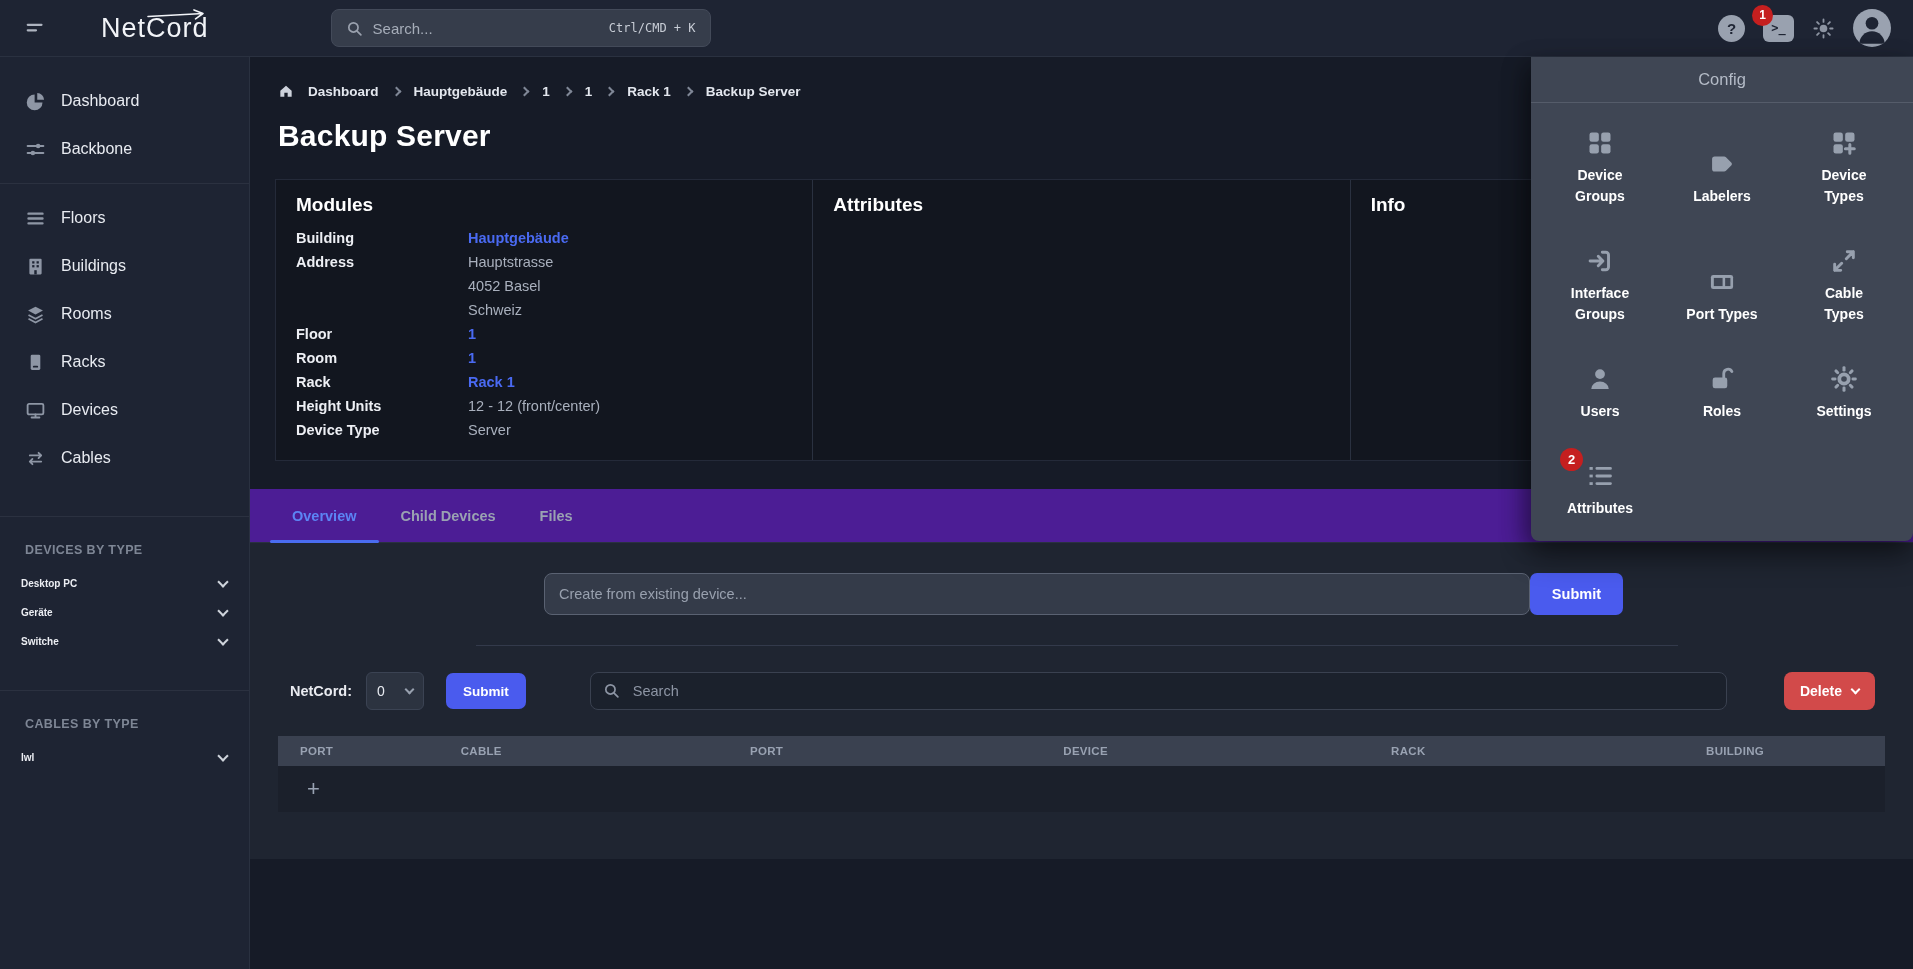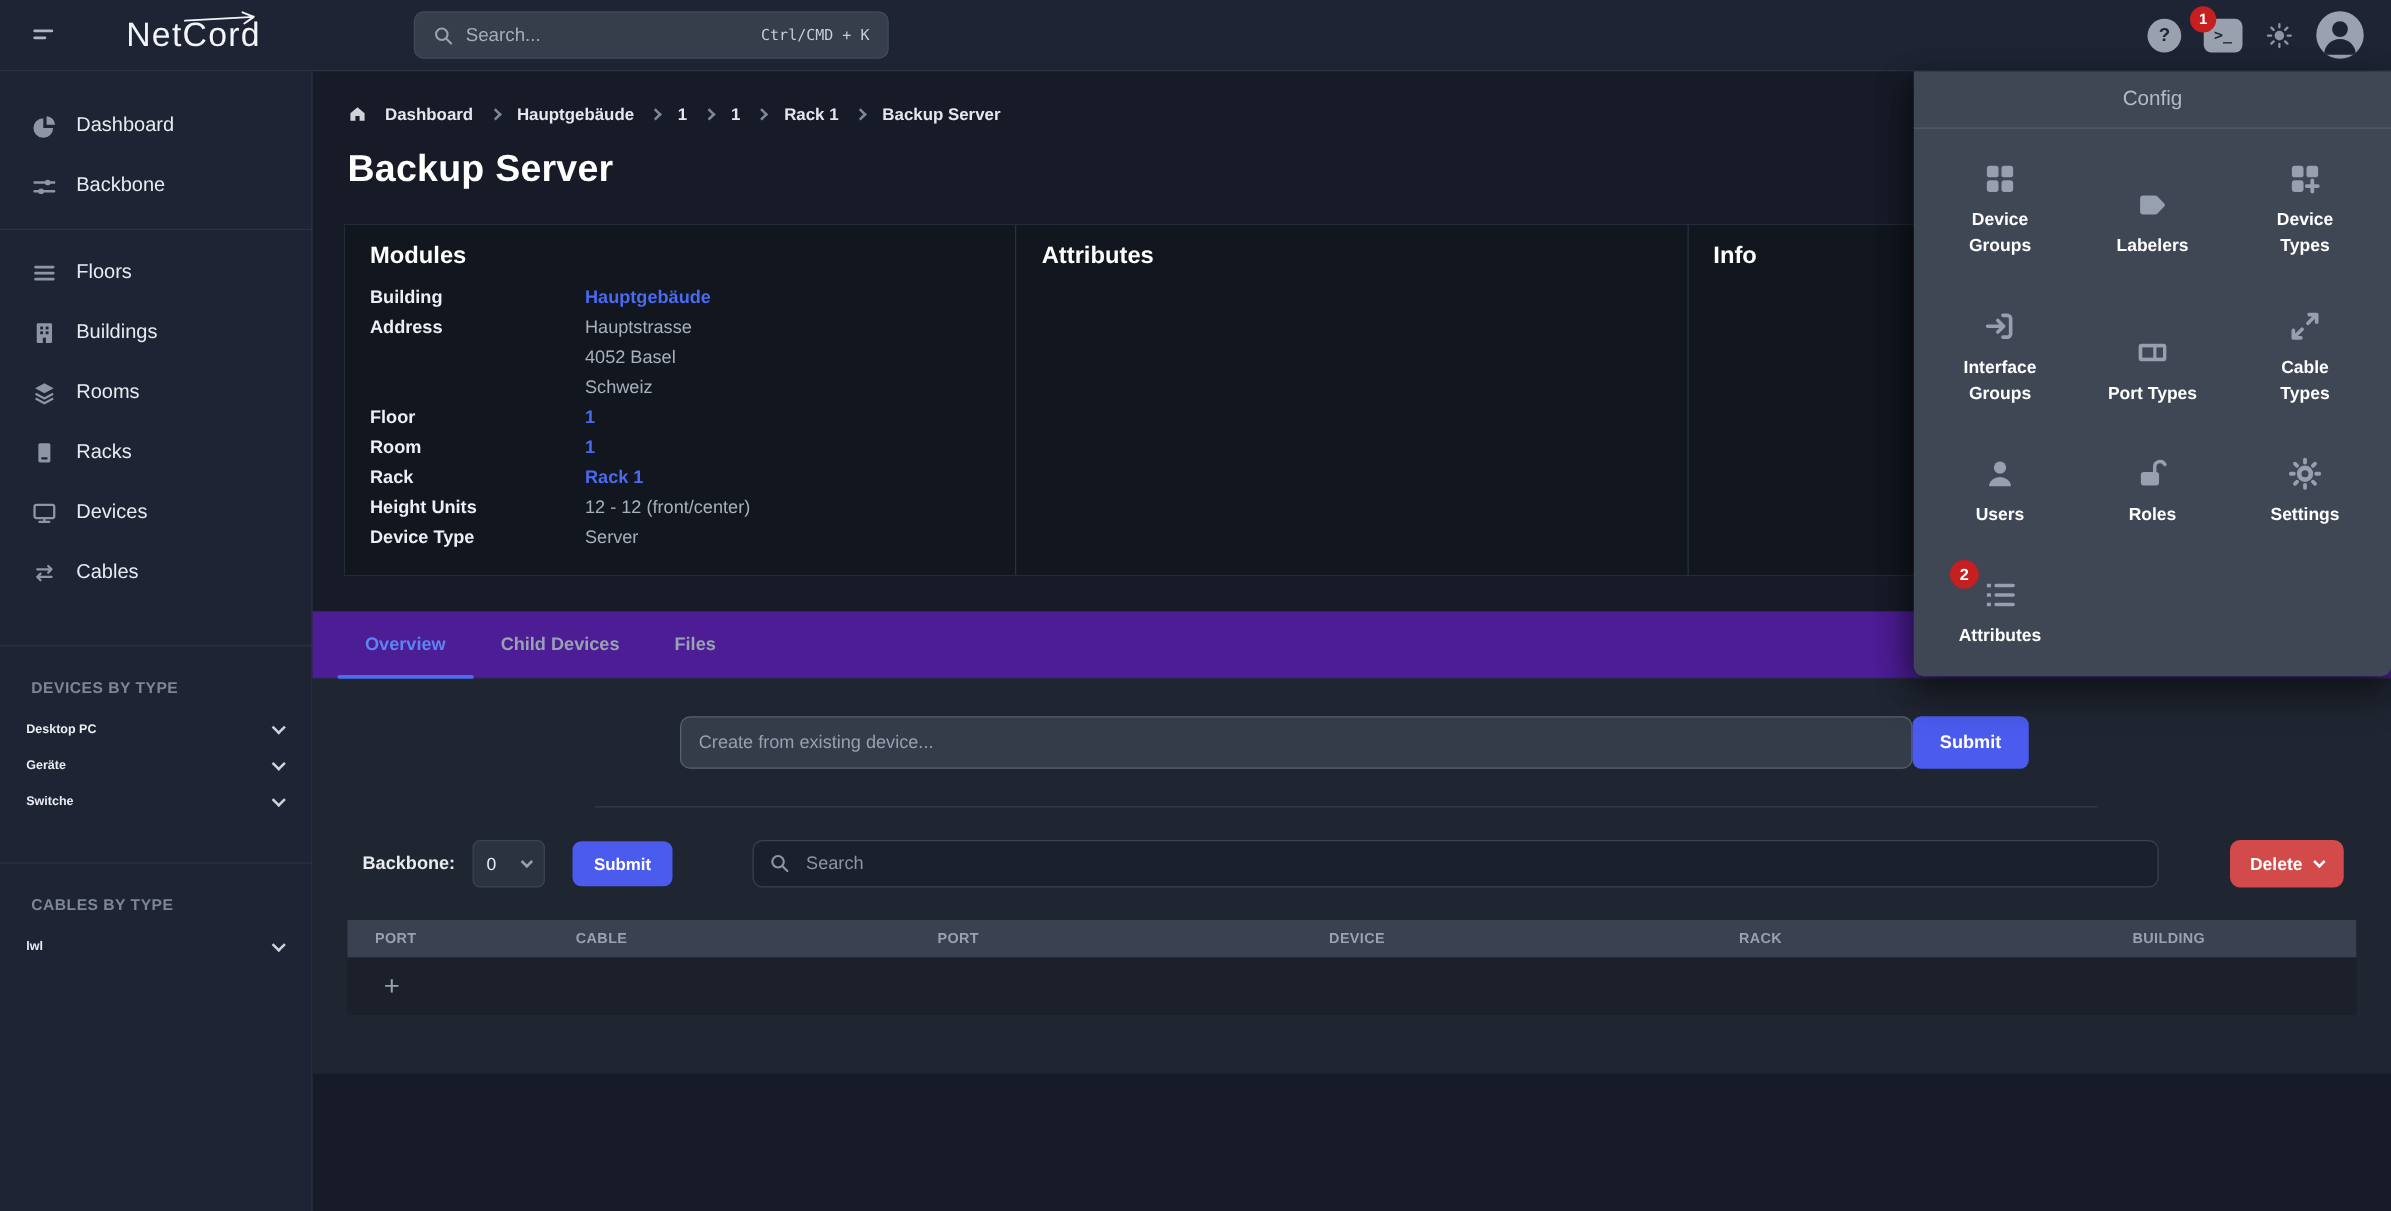--- a/index.html
+++ b/index.html
@@ -404,21 +404,21 @@
   </div>
 
   <section class="content-card">
     <div class="create-row">
       <input type="text" class="create-input" placeholder="Create from existing device..." style="">
       <button class="btn-primary">Submit</button>
     </div>
     <div class="create-divider"></div>
 
     <div class="modules-row">
-      <span class="modules-label">Backbone:</span>
+      <span class="modules-label">NetCord:</span>
       <div class="modules-select">
         <span class="val">0</span>
         <span class="chev-sm"></span>
       </div>
       <button class="btn-primary small">Submit</button>
       <div class="search-wrap">
         <span class="mag">
           <svg width="17" height="17" viewBox="0 0 24 24" fill="none" stroke="currentColor" stroke-width="2.4" stroke-linecap="round">
               <circle cx="10.5" cy="10.5" r="6.5"></circle>
               <path d="M15.6 15.6 21 21"></path>

